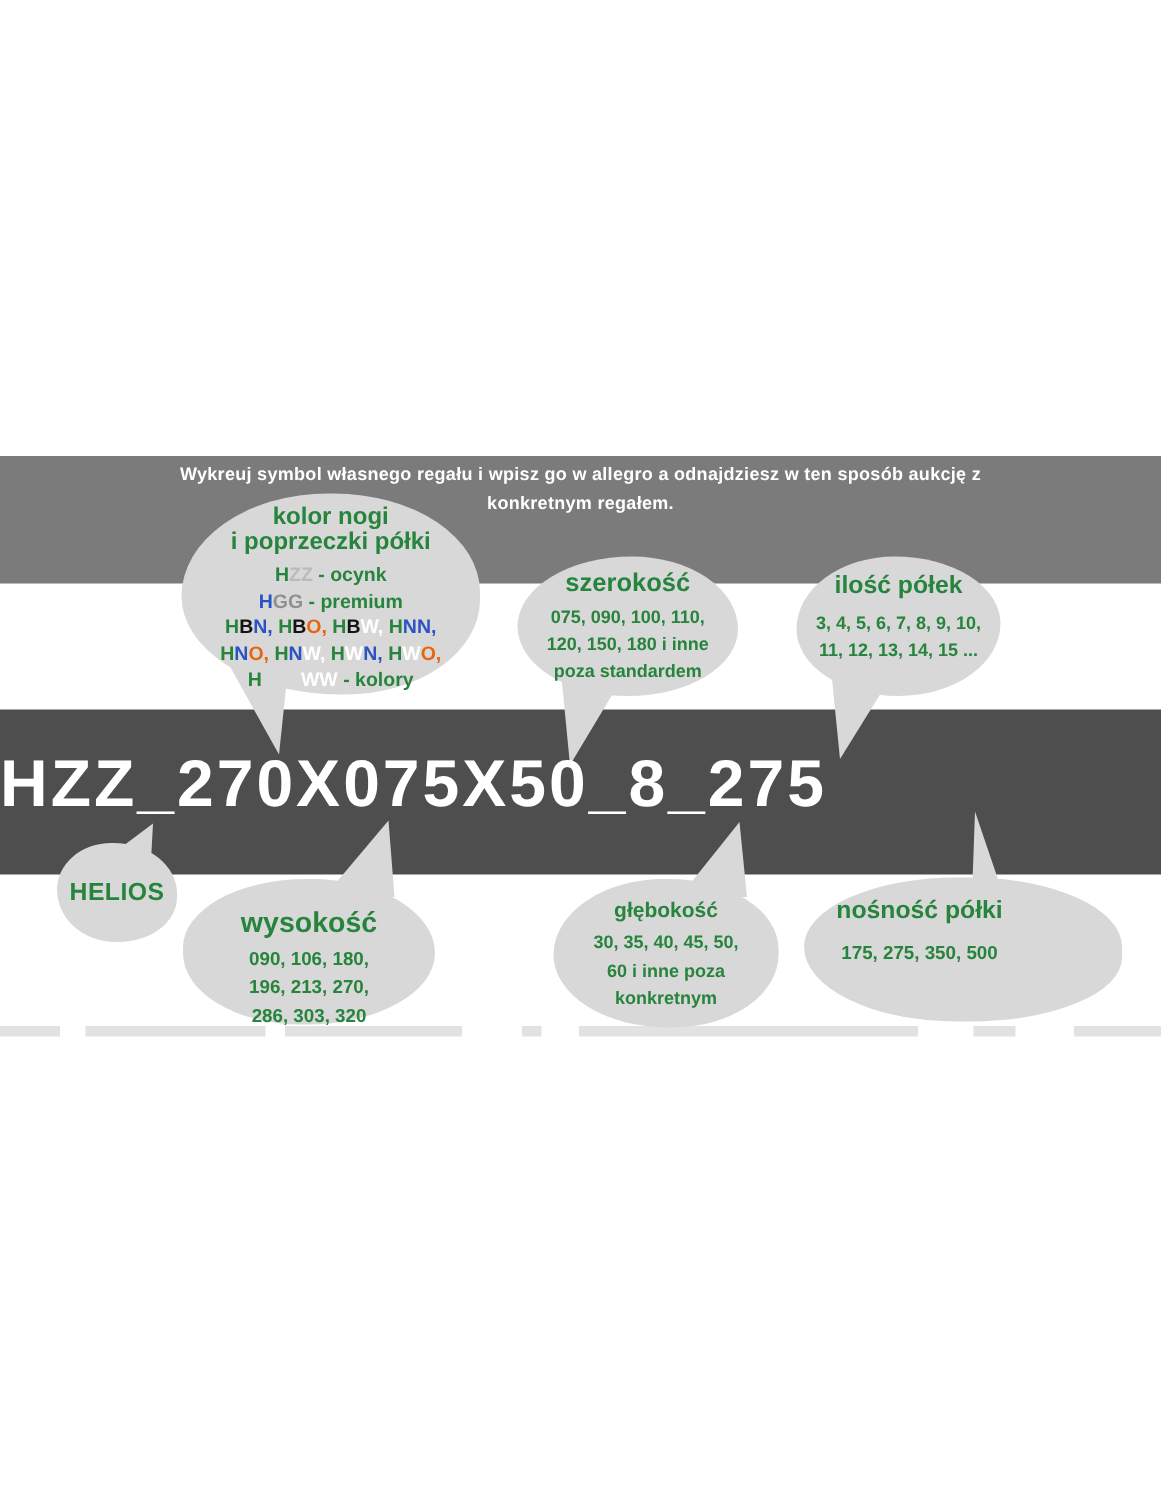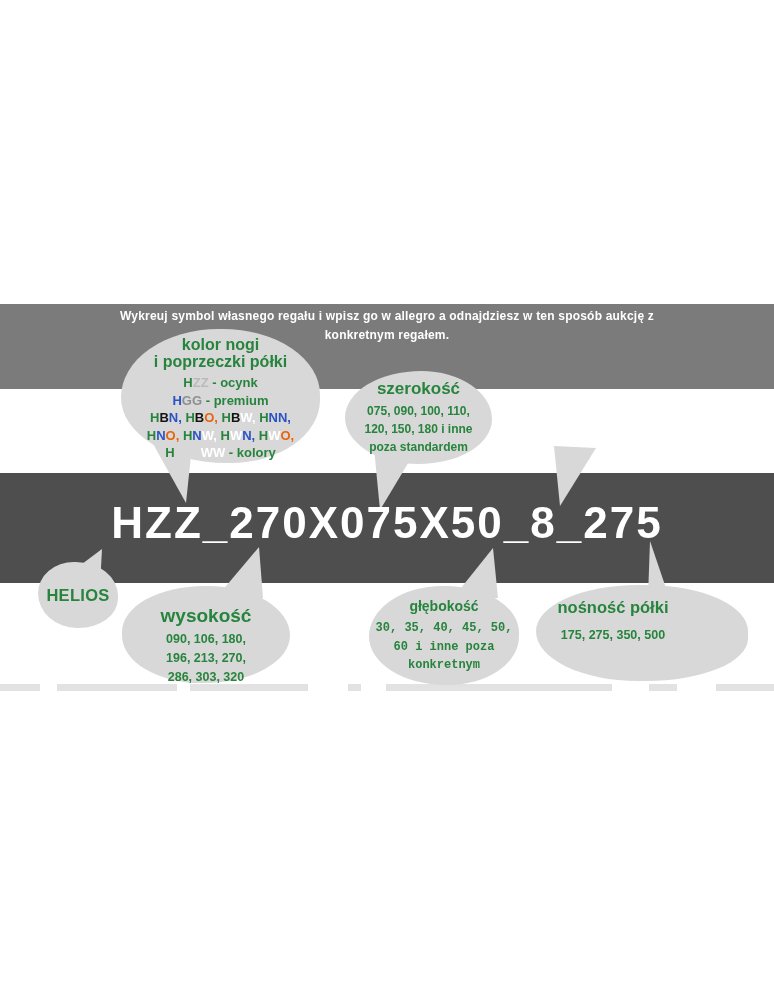--- a/index.html
+++ b/index.html
@@ -10,21 +10,21 @@
   }
   .band { position:absolute; left:0; width:774px; }
   .band-header { top:304px; height:85px; background:var(--header_band,#7b7b7b); }
   .band-code   { top:473px; height:110px; background:var(--code_band,#4e4e4e); }
 
   .header-text {
     position:absolute; left:0; top:307px; width:774px; text-align:center;
     color:var(--header_text,#ffffff); font-size:12px; line-height:19px; letter-spacing:.2px;
   }
   .code-text {
-    position:absolute; left:0; top:501px; width:774px; text-align:center;
+    position:absolute; left:0; top:501px; width:774px; text-align:left;
     color:var(--code_text,#ffffff); font-size:44px; line-height:44px; letter-spacing:2px;
   }
 
   .tails { position:absolute; left:0; top:0; pointer-events:none; }
 
   .strip { position:absolute; top:684px; height:7px; background:var(--strip,#e2e2e2); }
   .strip.s1 { left:0;    width:40px; }
   .strip.s2 { left:57px;  width:120px; }
   .strip.s3 { left:190px; width:118px; }
   .strip.s4 { left:348px; width:13px; }
@@ -60,21 +60,21 @@
               justify-content:center; font-size:16.5px; letter-spacing:.3px; }
 
   .b-wys { left:122px; top:586px; width:168px; height:97px;
            border-radius:50% 50% 52% 48% / 48% 52% 50% 50%; }
   .b-wys .b-title { margin-top:19px; font-size:19px; line-height:21px; }
   .b-wys .b-body  { margin-top:4px; font-size:12.5px; line-height:19px; white-space:nowrap; }
 
   .b-gleb { left:369px; top:586px; width:150px; height:99px;
             border-radius:50% 50% 48% 52% / 52% 48% 50% 50%; }
   .b-gleb .b-title { margin-top:11px; font-size:14px; line-height:19px; }
-  .b-gleb .b-body  { margin-top:3px; font-size:12px; line-height:18.5px; white-space:nowrap;font-family:Liberation Mono, monospace; }
+  .b-gleb .b-body  { margin-top:3px; font-size:12px; line-height:18.5px; white-space:nowrap; }
 
   .b-nos { left:536px; top:585px; width:212px; height:96px;
            border-radius:50% 50% 50% 50% / 50% 50% 46% 54%;
            padding-right:58px; box-sizing:border-box; }
   .b-nos .b-title { margin-top:13px; font-size:16.5px; line-height:18px; }
   .b-nos .b-body  { margin-top:11px; font-size:12.5px; line-height:16px; white-space:nowrap; }
 </style>
 </head>
 <body>
 
@@ -124,20 +124,27 @@
 
   <div class="bubble b-szer">
     <div class="b-title">szerokość</div>
     <div class="b-body">
         <div>075, 090, 100, 110,</div>
         <div>120, 150, 180  i inne</div>
         <div>poza standardem</div>
       </div>
   </div>
 
+  <div class="bubble b-ilosc">
+    <div class="b-title">ilość półek</div>
+    <div class="b-body">
+        <div>3, 4, 5, 6, 7, 8, 9, 10,</div>
+        <div>11, 12, 13, 14, 15 ...</div>
+      </div>
+  </div>
 
   <div class="bubble b-helios">
     <span>HELIOS</span>
   </div>
 
   <div class="bubble b-wys">
     <div class="b-title">wysokość</div>
     <div class="b-body">
         <div>090, 106, 180,</div>
         <div>196, 213, 270,</div>

